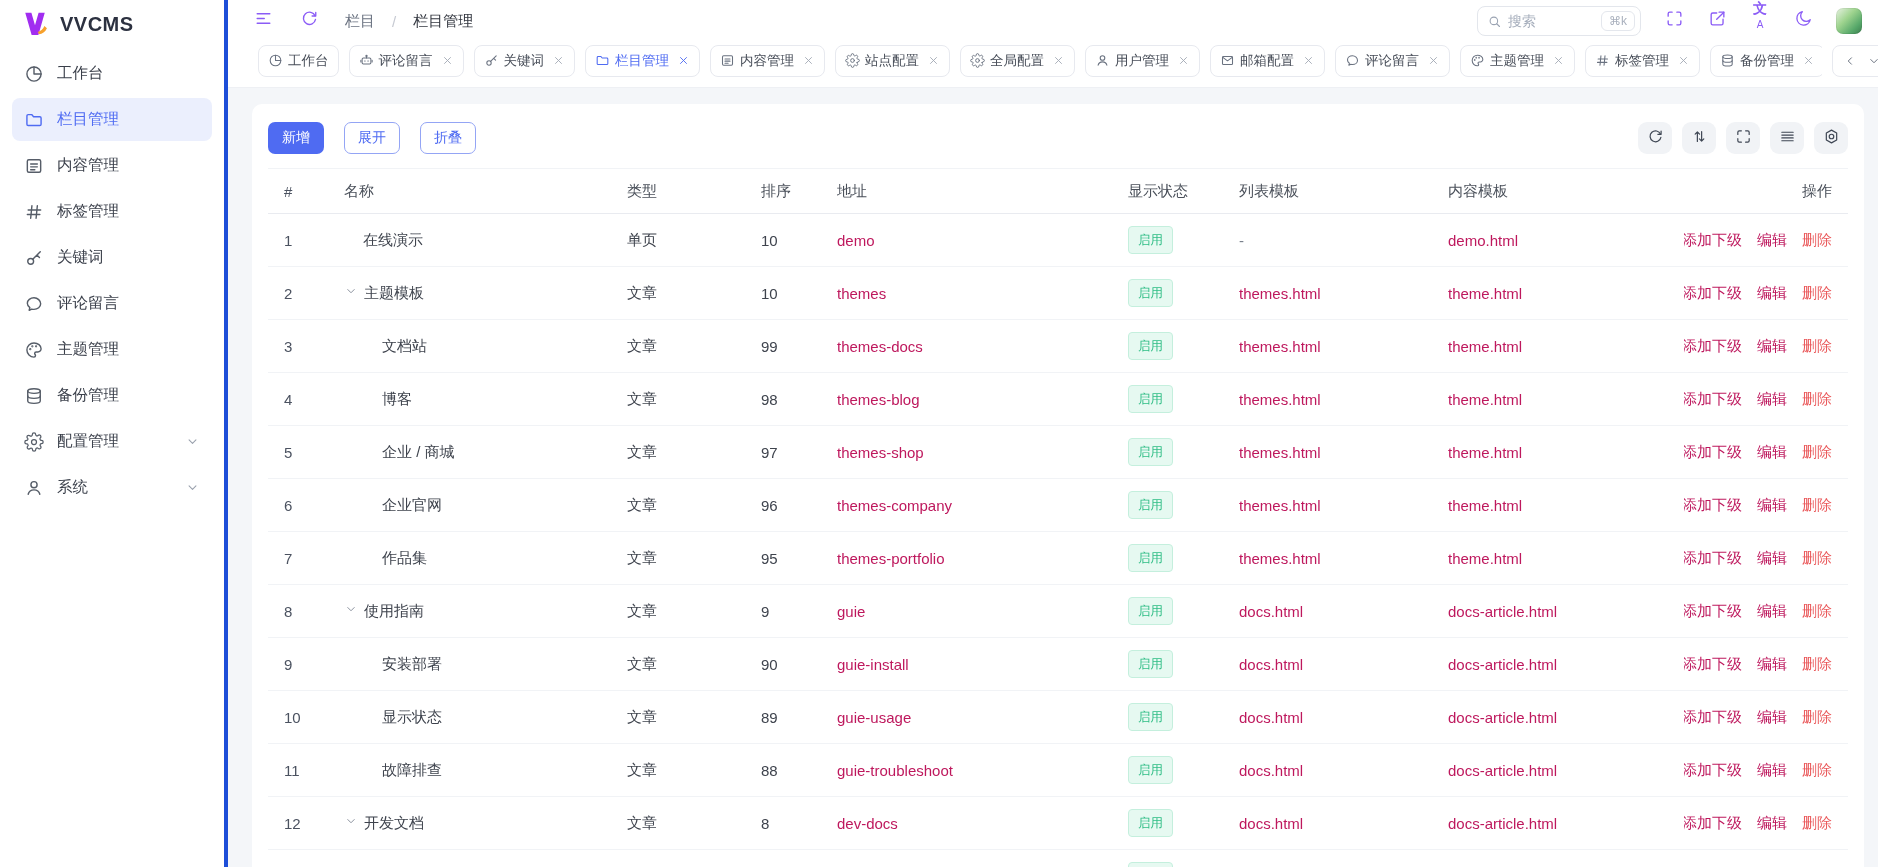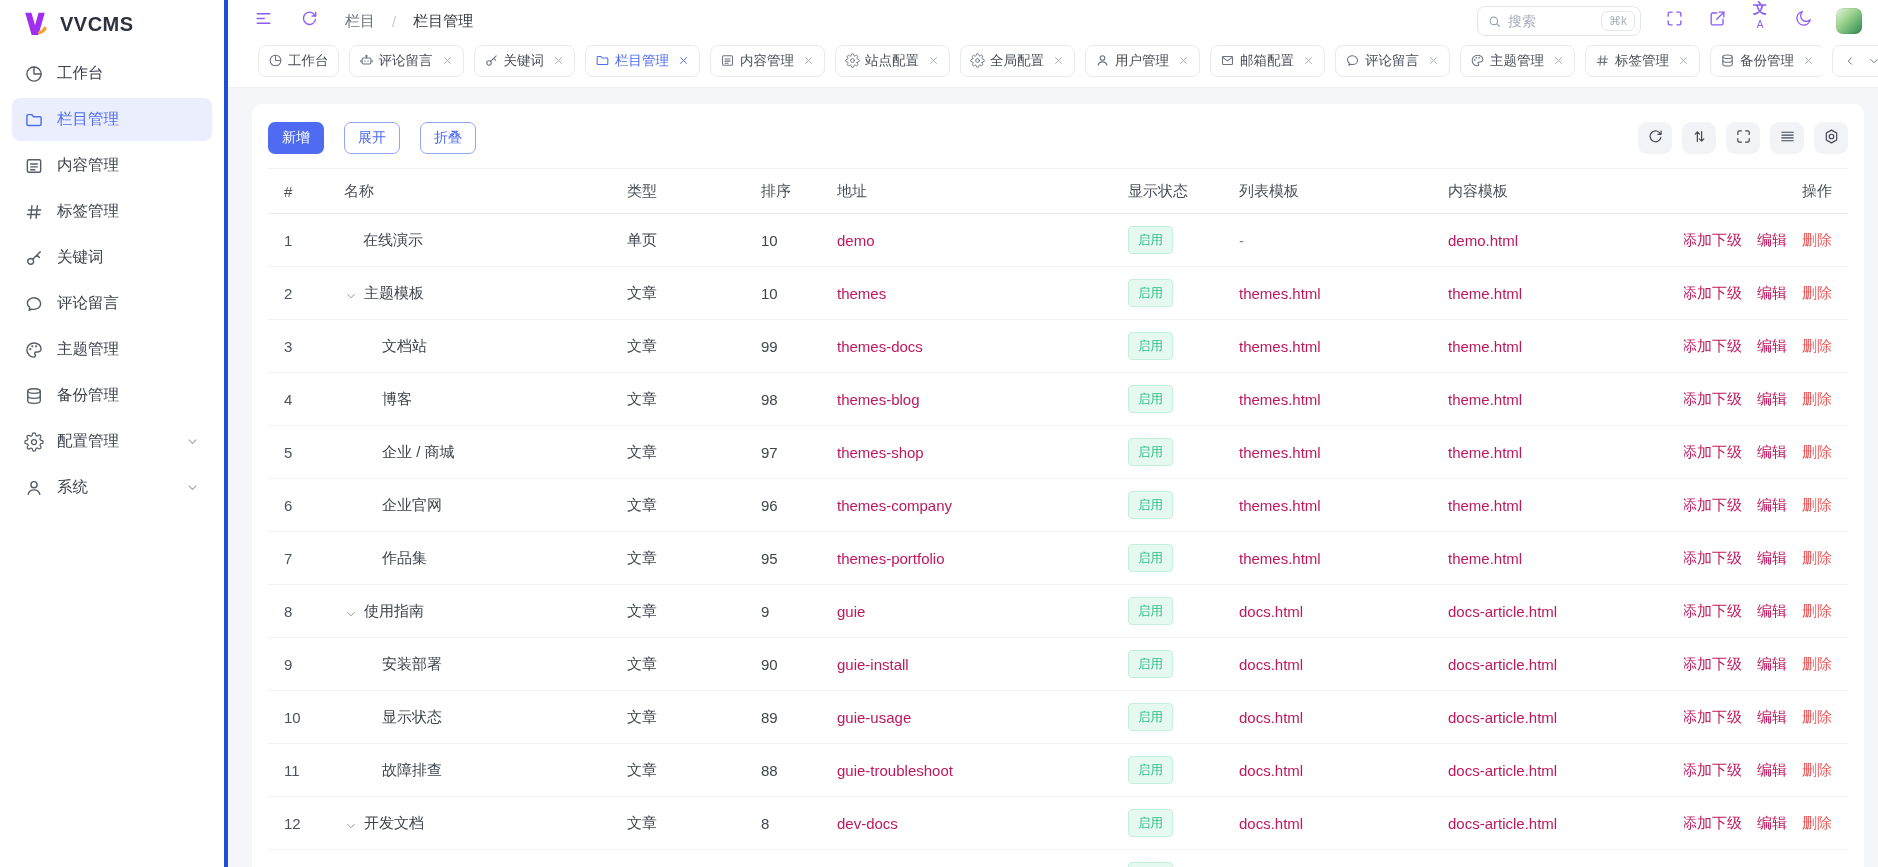--- a/index.html
+++ b/index.html
@@ -86,21 +86,21 @@
   .table { margin-top:14px; }
   .tr, .thead { display:grid;
     grid-template-columns:76px 283px 134px 76px 291px 111px 209px 236px minmax(0,1fr);
     align-items:center; }
   .thead { height:46px; border-top:1px solid #f1f3f6; border-bottom:1px solid #e9ebf0;
     font-size:15px; color:#4a505a; font-weight:500; }
   .tr { height:53px; border-bottom:1px solid #f1f3f6; font-size:15px; }
   .td, .th { padding-right:8px; white-space:nowrap; overflow:hidden; }
   .c0 { padding-left:16px; color:#4b5260; }
   .c8 { display:flex; justify-content:flex-end; gap:15px; padding-right:16px; }
-  .name-cell { display:flex; align-items:flex-end; }
+  .name-cell { display:flex; align-items:flex-start; }
   .name-cell .row-chev { width:14px; height:14px; color:#8a919d; margin-right:6px;
     cursor:pointer; flex-shrink:0; }
   .name-cell .row-chev svg { width:14px; height:14px; }
   .name-cell.lvl0-leaf { padding-left:19px; }
   .name-cell.lvl1 { padding-left:38px; }
   .link { color:#be185d; cursor:pointer; text-decoration:none; }
   .muted { color:#7a818c; }
   .badge { display:inline-block; font-size:12.5px; line-height:1; padding:7px 9px;
     border-radius:4px; color:#2ebd85; background:#e6f9f1; border:1px solid #c4efdd; }
   .act { cursor:pointer;text-align:right; }

